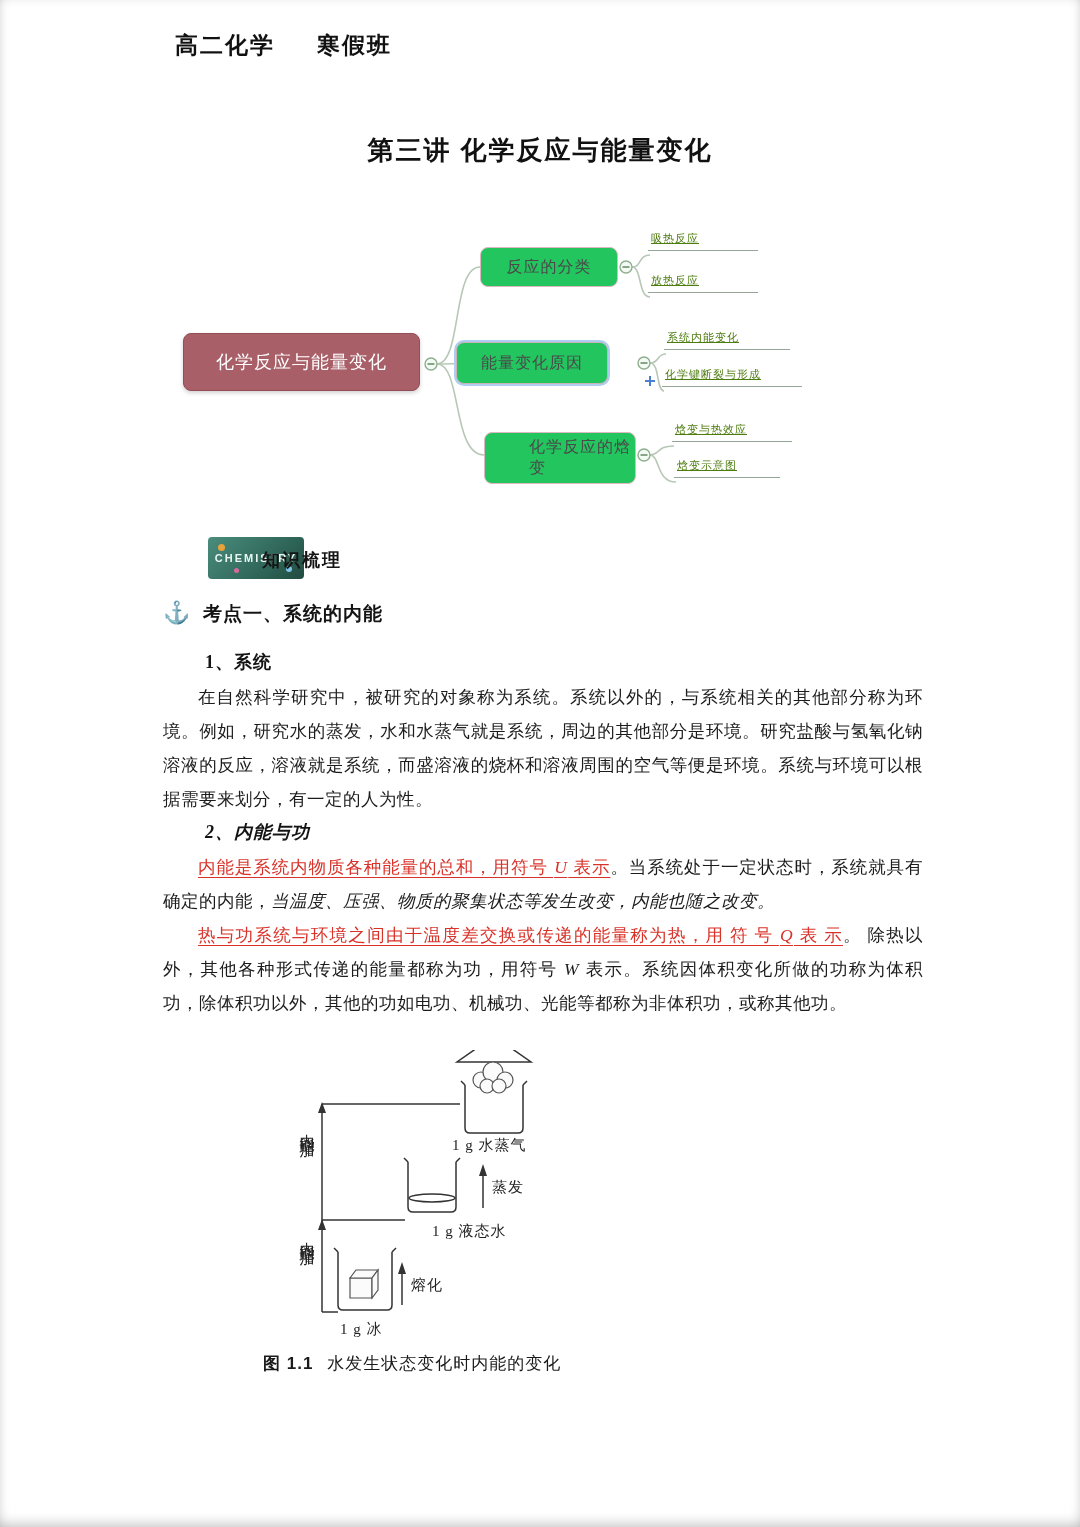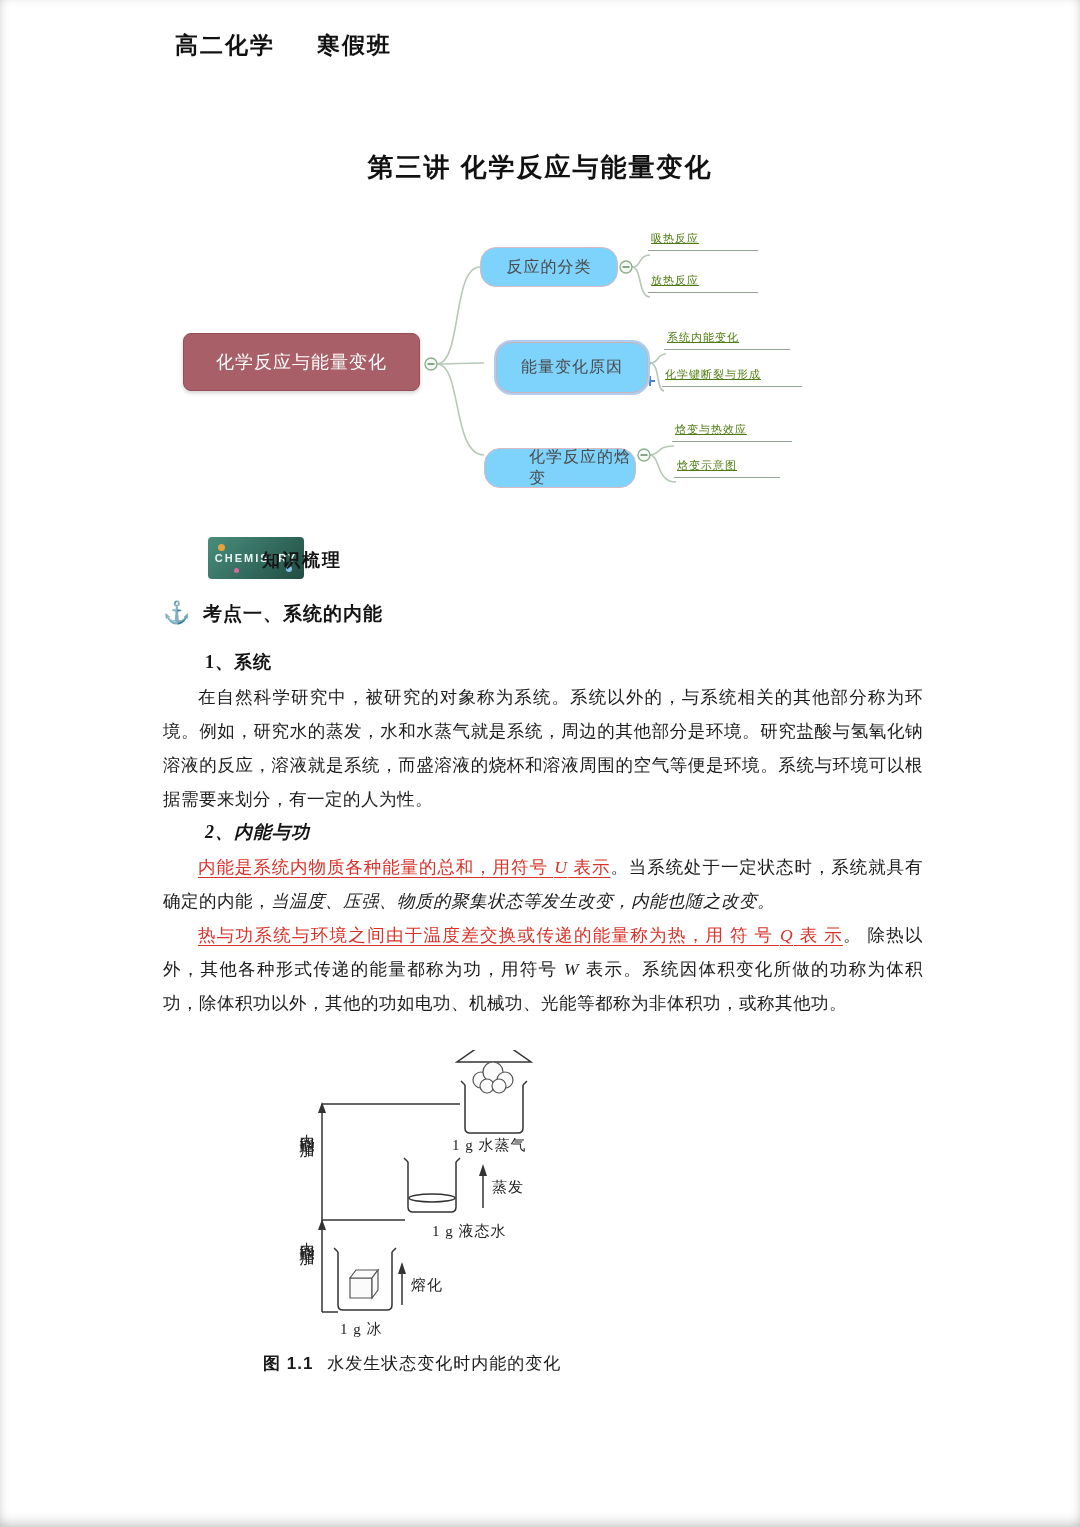--- a/index.html
+++ b/index.html
@@ -11,40 +11,40 @@
                 inset 10px 0 12px -10px rgba(0,0,0,0.12),
                 inset -10px 0 12px -10px rgba(0,0,0,0.12),
                 inset 0 8px 10px -9px rgba(0,0,0,0.10);
   }
   .abs { position:absolute; }
 
   .header { left:175px; top:30px; font-family:"Liberation Sans", sans-serif;
             font-weight:bold; font-size:23px; color:#111; letter-spacing:2px; }
   .header .sess { margin-left:42px; }
 
-  .title { left:0; top:150px; width:1080px; text-align:center;
+  .title { left:0; top:133px; width:1080px; text-align:center;
            font-family:"Liberation Sans", sans-serif; font-weight:bold;
            font-size:26px; color:#111; letter-spacing:2px; }
 
   
   .mm-svg { left:0; top:210px; }
   .mm-line { fill:none; stroke:#b7c8b7; stroke-width:1.6; }
   .mm-toggle-circle { fill:#f3faf3; stroke:#8fae8f; stroke-width:1.4; }
   .mm-toggle-minus { stroke:#6a8f6a; stroke-width:1.6; }
   .mm-plus { stroke:#4a7fd4; stroke-width:2; }
 
   .root-node {
     left:183px; top:333px; width:237px; height:58px;
     background:#a85f68; border:1px solid #934e58; border-radius:8px;
     color:#fff; font-size:18px; letter-spacing:1px;
     display:flex; align-items:center; justify-content:center;
     box-shadow:0 2px 4px rgba(0,0,0,0.18);
   }
   .branch-node {
-    background:#7dd3fc; border:1px solid #ddb8c0; border-radius:16px;
+    background:#22c55e; border:1px solid #ddb8c0; border-radius:8px;
     color:#4a4a4a; font-size:16px; letter-spacing:1px;
     display:flex; align-items:center; justify-content:center;
   }
   .branch-node.selected { box-shadow:0 0 0 2px #aecdf0; border-color:#cbb3ba; }
   .leaf {
     font-size:11px; color:#4d7c0f; letter-spacing:1px;
     border-bottom:1.5px solid #95a595; padding:0 6px 4px 3px;text-decoration:underline;
   }
 
   
@@ -132,22 +132,22 @@
 
     <g>
       <line class="mm-plus" x1="645" y1="381" x2="655" y2="381"></line>
       <line class="mm-plus" x1="650" y1="376" x2="650" y2="386"></line>
     </g>
   </svg>
 
   <div class="abs root-node">化学反应与能量变化</div>
 
   <div class="abs branch-node" style="left:480px;top:247px;width:138px;height:40px;">反应的分类</div>
-  <div class="abs branch-node selected" style="left:496px;top:342px;width:152px;height:51px;">能量变化原因</div>
-  <div class="abs branch-node" style="left:484px;top:448px;width:152px;height:40px;padding-left:44px;">化学反应的焓变</div>
+  <div class="abs branch-node selected" style="left:456px;top:342px;width:152px;height:42px;">能量变化原因</div>
+  <div class="abs branch-node" style="left:484px;top:432px;width:152px;height:52px;padding-left:44px;">化学反应的焓变</div>
 
   <div class="abs leaf" style="left:648px;top:231px;width:110px;">吸热反应</div>
   <div class="abs leaf" style="left:648px;top:273px;width:110px;">放热反应</div>
   <div class="abs leaf" style="left:664px;top:330px;width:126px;">系统内能变化</div>
   <div class="abs leaf" style="left:662px;top:367px;width:140px;">化学键断裂与形成</div>
   <div class="abs leaf" style="left:672px;top:422px;width:120px;">焓变与热效应</div>
   <div class="abs leaf" style="left:674px;top:458px;width:106px;">焓变示意图</div>
 
   <div class="abs chem-logo">
     <span class="chem-dot d1"></span>

